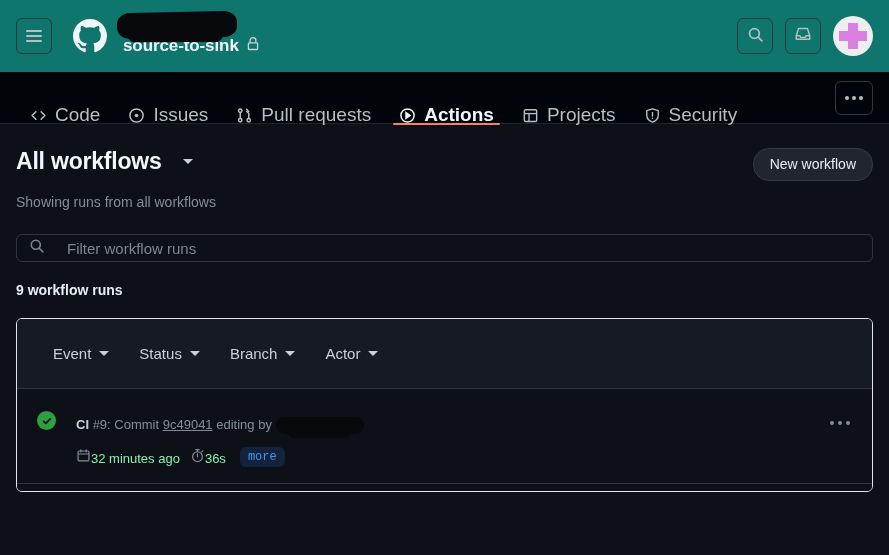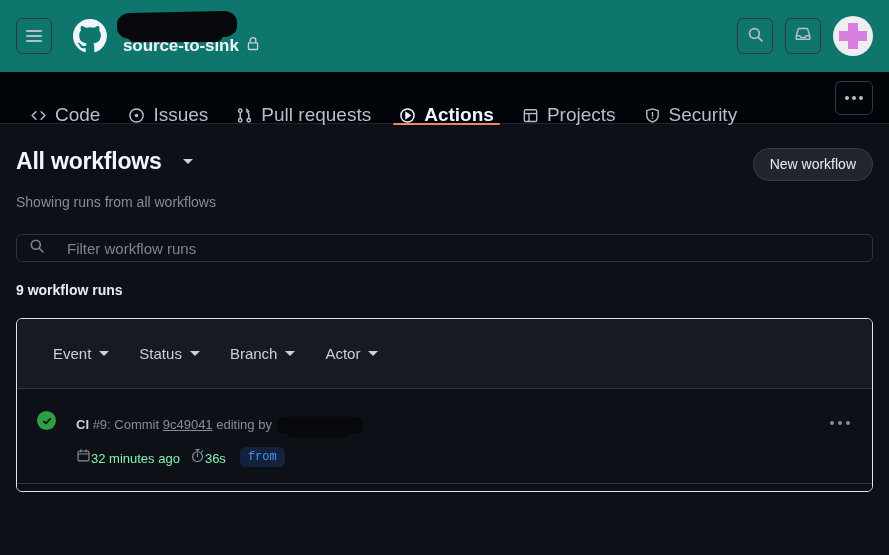--- a/index.html
+++ b/index.html
@@ -425,21 +425,21 @@
                 <circle cx="8" cy="9.2" r="5.2"></circle>
                 <line x1="8" y1="6.3" x2="8" y2="9.2" stroke-linecap="round"></line>
                 <line x1="6.2" y1="1.7" x2="9.8" y2="1.7" stroke-linecap="round"></line>
                 <line x1="8" y1="1.7" x2="8" y2="3.9" stroke-linecap="round"></line>
                 <line x1="12.4" y1="4.2" x2="13.6" y2="3" stroke-linecap="round"></line>
               </svg>
             </span>
             <span>36s</span>
           </span>
 
-          <span class="branch-badge">from</span>
+          <span class="branch-badge">more</span>
         </div>
       </div>
 
       <div class="row-kebab">
         <span class="dot3"></span>
           <span class="dot3"></span>
           <span class="dot3"></span>
       </div>
     </div>
 

